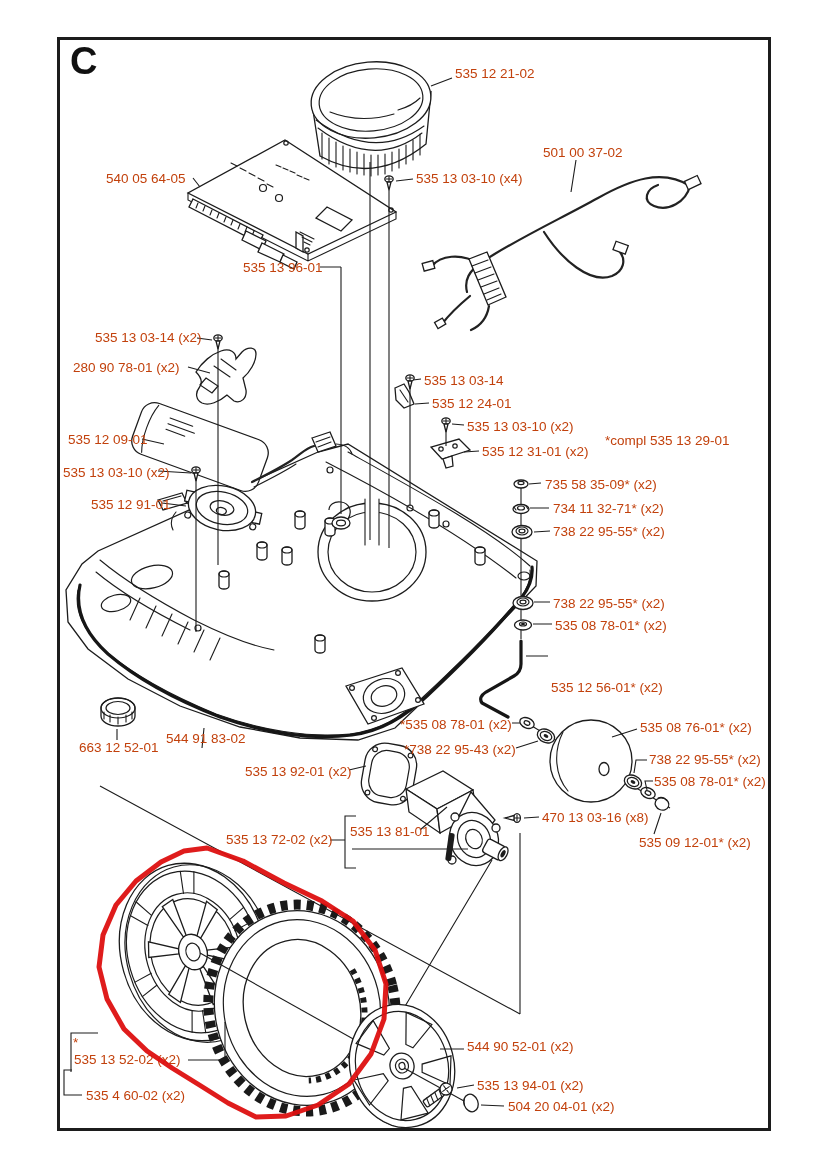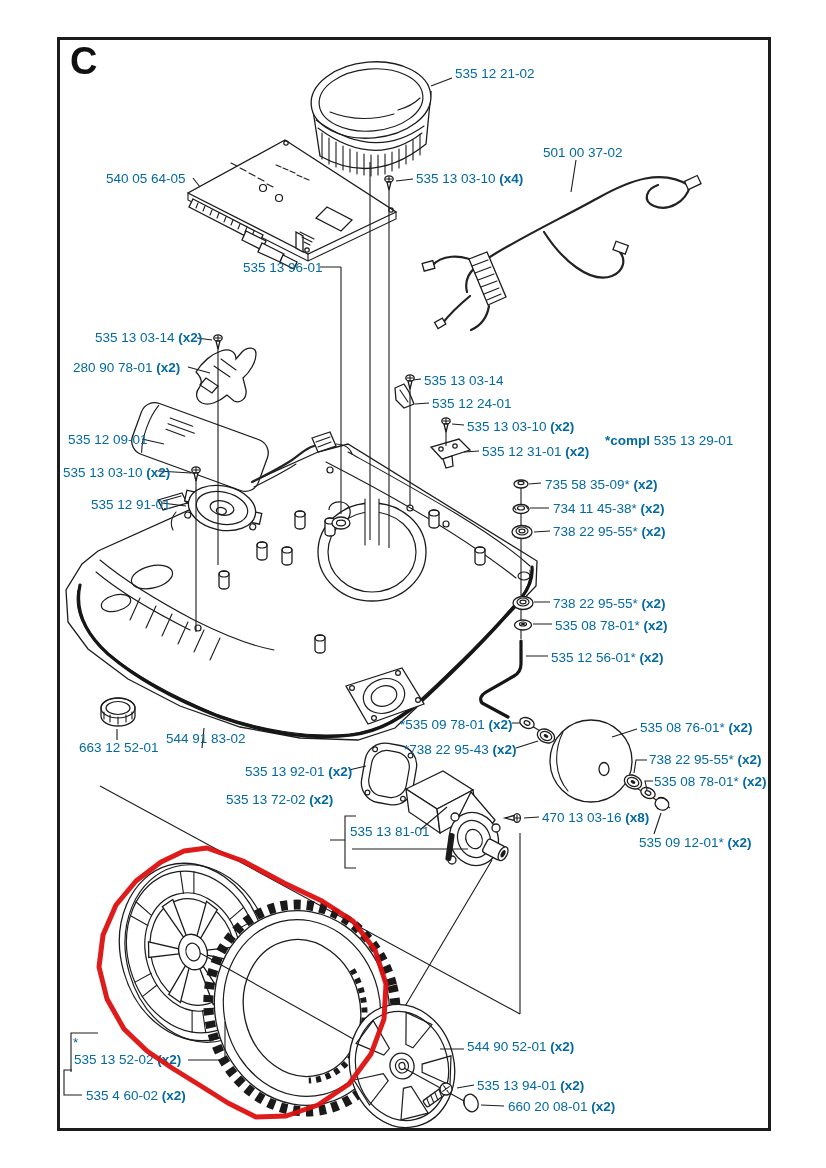--- a/index.html
+++ b/index.html
@@ -1,20 +1,20 @@
 <!DOCTYPE html>
 <html><head>
 <meta charset="utf-8">
 <style>
   html,body{margin:0;padding:0;background:#fff}
   body{width:826px;height:1168px;position:relative;font-family:"Liberation Sans",sans-serif;overflow:hidden}
   .frame{position:absolute;left:57px;top:37px;width:708px;height:1088px;border:3px solid #1c1c1c;background:#fff}
   #letter{position:absolute;left:70px;top:42px;font-size:38px;font-weight:bold;color:#111;line-height:1}
-  .lbl{position:absolute;font-size:13.5px;color:#0369a1;white-space:nowrap;line-height:15px}
-  .lbl b{font-weight:bold}
+  .lbl{position:absolute;font-size:13.5px;color:#c2410c;white-space:nowrap;line-height:15px}
+  .lbl b{font-weight:normal}
   svg{position:absolute;left:0;top:0}
   #red-layer{pointer-events:none}
   .ln{stroke:#1c1c1c;stroke-width:1.1;fill:none;stroke-linecap:round}
   .ld{stroke:#1c1c1c;stroke-width:1.1;fill:none}
   .pt{stroke:#1c1c1c;stroke-width:1.3;fill:#fff}
   .ptn{stroke:#1c1c1c;stroke-width:1.2;fill:none}
   .thick{stroke:#161616;stroke-width:3.2;fill:none;stroke-linecap:round}
   .hn{stroke:#222;stroke-width:2.2;fill:none;stroke-linecap:round}
   .dk{fill:#1c1c1c;stroke:none}
 </style>
@@ -364,40 +364,40 @@
   <div class="lbl" style="left:73px;top:360px"><span>280 90 78-01</span> <b>(x2)</b></div>
   <div class="lbl" style="left:68px;top:432px"><span>535 12 09-01</span> <b></b></div>
   <div class="lbl" style="left:63px;top:465px"><span>535 13 03-10</span> <b>(x2)</b></div>
   <div class="lbl" style="left:91px;top:497px"><span>535 12 91-01</span> <b></b></div>
   <div class="lbl" style="left:424px;top:373px"><span>535 13 03-14</span> <b></b></div>
   <div class="lbl" style="left:432px;top:396px"><span>535 12 24-01</span> <b></b></div>
   <div class="lbl" style="left:467px;top:419px"><span>535 13 03-10</span> <b>(x2)</b></div>
   <div class="lbl" style="left:482px;top:444px"><span>535 12 31-01</span> <b>(x2)</b></div>
   <div class="lbl" style="left:605px;top:433px"><b>*compl</b> <span>535 13 29-01</span></div>
   <div class="lbl" style="left:545px;top:477px"><span>735 58 35-09*</span> <b>(x2)</b></div>
-  <div class="lbl" style="left:553px;top:501px"><span>734 11 45-38*</span> <b>(x2)</b></div>
+  <div class="lbl" style="left:553px;top:501px"><span>734 11 32-71*</span> <b>(x2)</b></div>
   <div class="lbl" style="left:553px;top:524px"><span>738 22 95-55*</span> <b>(x2)</b></div>
   <div class="lbl" style="left:553px;top:596px"><span>738 22 95-55*</span> <b>(x2)</b></div>
   <div class="lbl" style="left:555px;top:618px"><span>535 08 78-01*</span> <b>(x2)</b></div>
-  <div class="lbl" style="left:551px;top:650px"><span>535 12 56-01*</span> <b>(x2)</b></div>
-  <div class="lbl" style="left:400px;top:717px"><span>*535 09 78-01</span> <b>(x2)</b></div>
+  <div class="lbl" style="left:551px;top:680px"><span>535 12 56-01*</span> <b>(x2)</b></div>
+  <div class="lbl" style="left:400px;top:717px"><span>*535 08 78-01</span> <b>(x2)</b></div>
   <div class="lbl" style="left:404px;top:742px"><span>*738 22 95-43</span> <b>(x2)</b></div>
   <div class="lbl" style="left:640px;top:720px"><span>535 08 76-01*</span> <b>(x2)</b></div>
   <div class="lbl" style="left:649px;top:752px"><span>738 22 95-55*</span> <b>(x2)</b></div>
   <div class="lbl" style="left:654px;top:774px"><span>535 08 78-01*</span> <b>(x2)</b></div>
   <div class="lbl" style="left:639px;top:835px"><span>535 09 12-01*</span> <b>(x2)</b></div>
   <div class="lbl" style="left:79px;top:740px"><span>663 12 52-01</span> <b></b></div>
   <div class="lbl" style="left:166px;top:731px"><span>544 91 83-02</span> <b></b></div>
   <div class="lbl" style="left:245px;top:764px"><span>535 13 92-01</span> <b>(x2)</b></div>
-  <div class="lbl" style="left:226px;top:792px"><span>535 13 72-02</span> <b>(x2)</b></div>
+  <div class="lbl" style="left:226px;top:832px"><span>535 13 72-02</span> <b>(x2)</b></div>
   <div class="lbl" style="left:350px;top:824px"><span>535 13 81-01</span> <b></b></div>
   <div class="lbl" style="left:542px;top:810px"><span>470 13 03-16</span> <b>(x8)</b></div>
   <div class="lbl" style="left:467px;top:1039px"><span>544 90 52-01</span> <b>(x2)</b></div>
   <div class="lbl" style="left:477px;top:1078px"><span>535 13 94-01</span> <b>(x2)</b></div>
-  <div class="lbl" style="left:508px;top:1099px"><span>660 20 08-01</span> <b>(x2)</b></div>
+  <div class="lbl" style="left:508px;top:1099px"><span>504 20 04-01</span> <b>(x2)</b></div>
   <div class="lbl" style="left:73px;top:1035px"><span>*</span> <b></b></div>
   <div class="lbl" style="left:74px;top:1052px"><span>535 13 52-02</span> <b>(x2)</b></div>
   <div class="lbl" style="left:86px;top:1088px"><span>535 4 60-02</span> <b>(x2)</b></div>
 </div>
 
 <svg id="red-layer" width="826" height="1168" viewBox="0 0 826 1168">
   <path d="M207,848 L243,861 L284,883 L322,901 L353,921 L375,950 L386,984 L384,1019 L371,1054 L349,1084 L318,1105 L286,1116 L256,1117 L228,1103 L201,1086 L172,1068 L147,1051 L124,1029 L107,999 L99,967 L103,935 L116,905 L136,881 L161,862 L184,851 Z" style="fill:none;stroke:#dd1010;stroke-width:5;stroke-linejoin:round;opacity:0.95"></path>
 </svg>
 
 </body></html>

